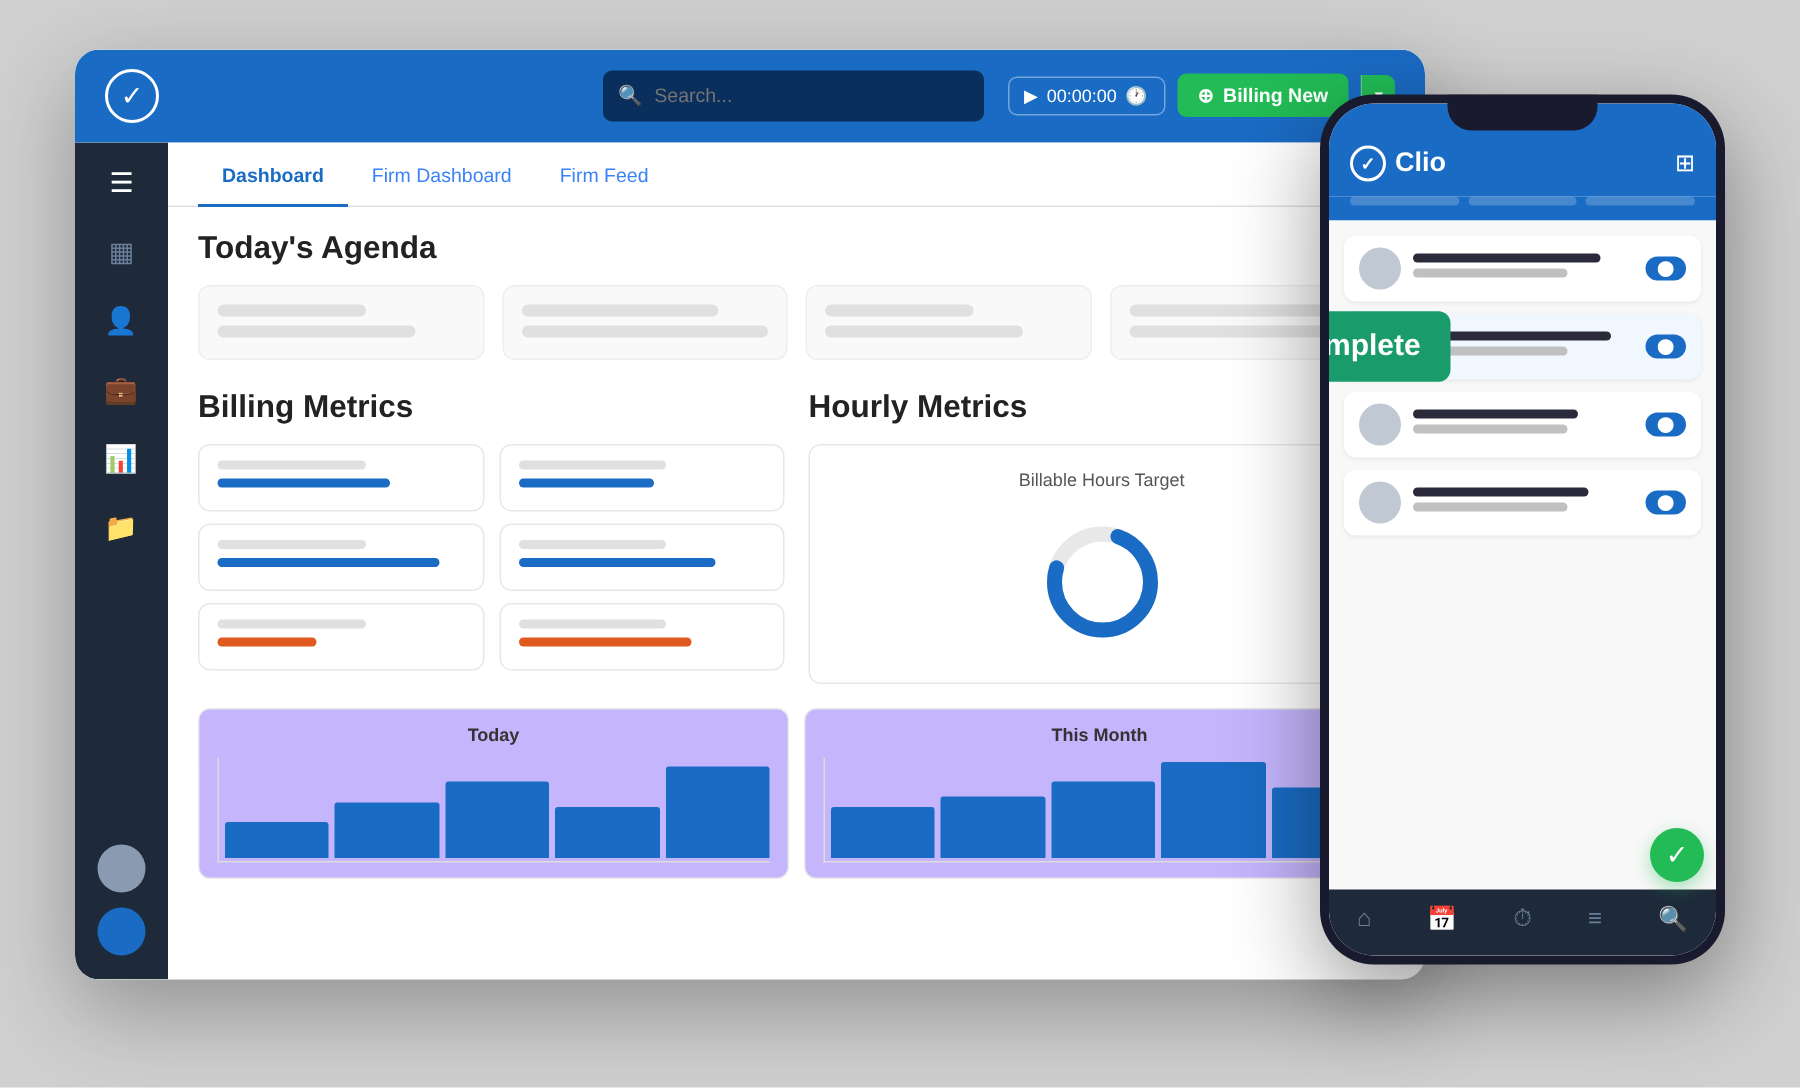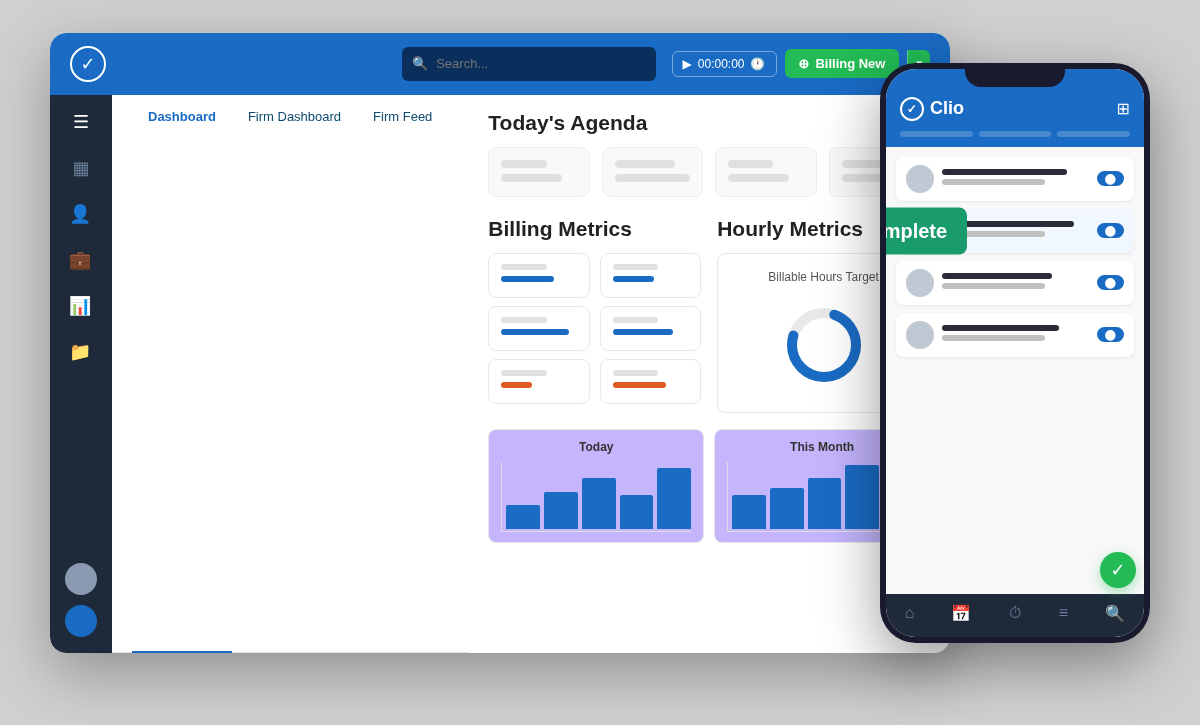--- a/index.html
+++ b/index.html
@@ -189,35 +189,35 @@
       background: #1a6bc4;
     }
 
     
     .content {
       flex: 1;
       background: white;
       overflow: hidden;
       padding: 0;
       display: flex;
-      flex-direction: row;
+      flex-direction: column;
     }
 
     .tabs-bar {
       display: flex;
       gap: 0;
       padding: 0 20px;
       border-bottom: 1px solid #e0e0e0;
       flex-shrink: 0;
     }
 
     .tab {
       padding: 14px 16px 12px;
       font-size: 13px;
-      color: #0c4a6e;
+      color: #3b82f6;
       cursor: pointer;
       border-bottom: 2px solid transparent;
       margin-bottom: -1px;
     }
 
     .tab.active {
       color: #1a6bc4;
       border-bottom-color: #1a6bc4;
       font-weight: 600;
     }

